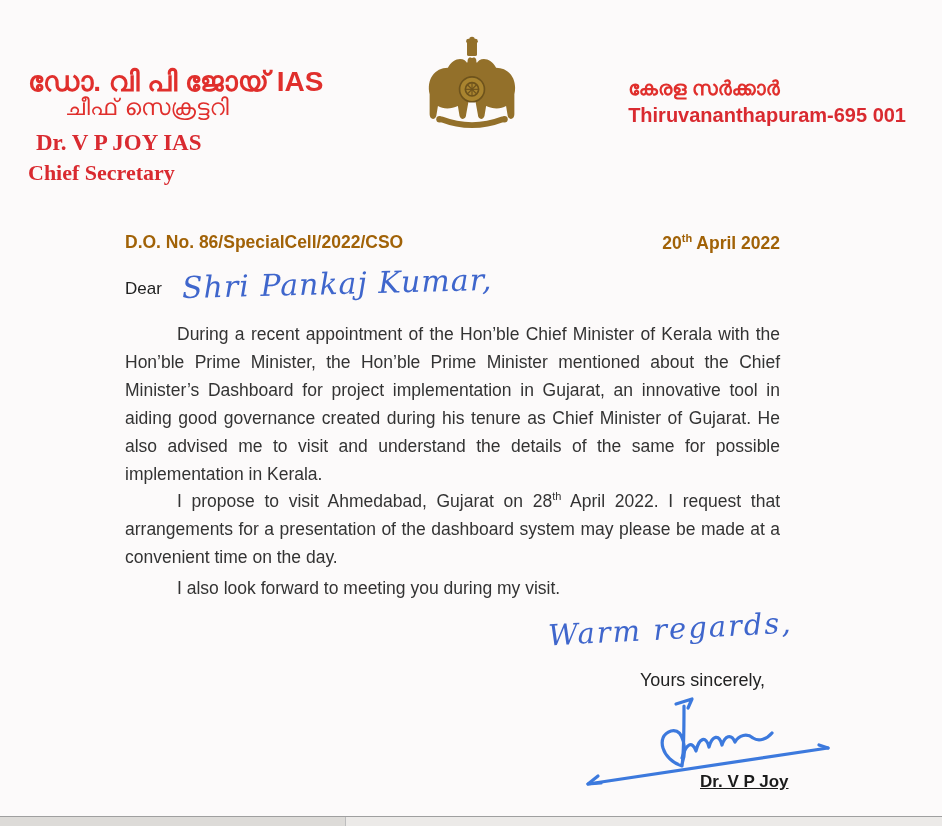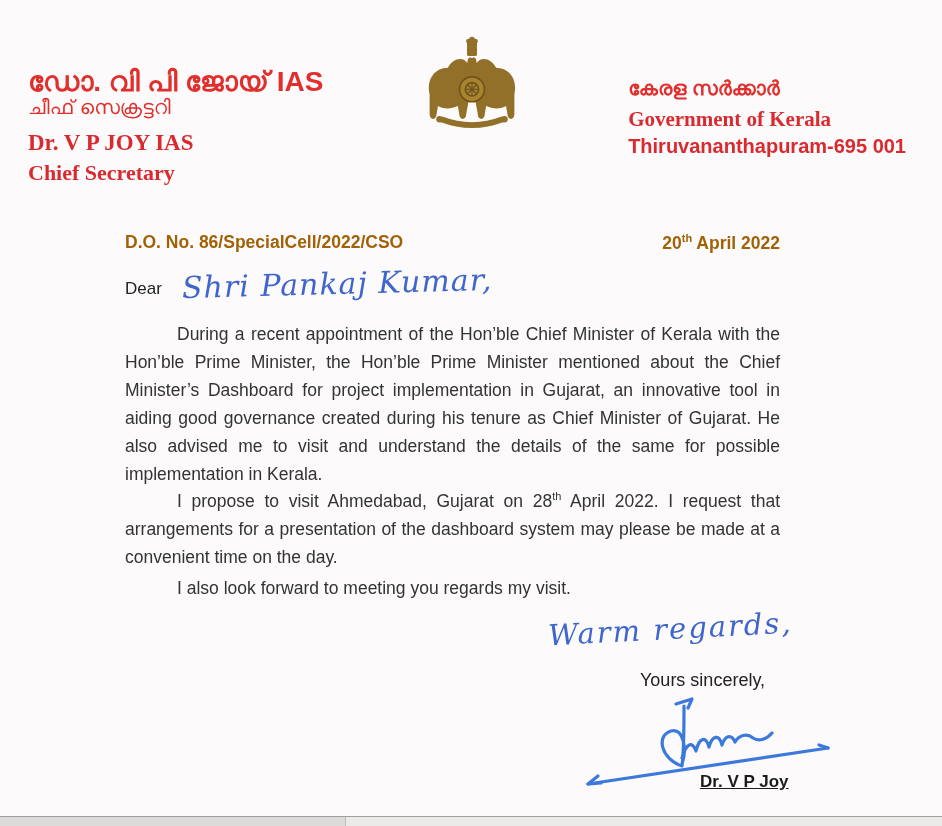--- a/index.html
+++ b/index.html
@@ -8,22 +8,22 @@
     background:#fcfafa;
     font-family:"Liberation Sans", sans-serif;
     position:relative;overflow:hidden;
     -webkit-font-smoothing:antialiased;
   }
   .abs{position:absolute;}
 
   
   .lh-left{left:28px;top:70px;color:#e02f2c;}
   .lh-left .ml1{font-weight:bold;font-size:28px;line-height:24px;}
-  .lh-left .ml2{font-size:20px;line-height:21px;margin-top:3px;}
-  .lh-left .en1{font-family:"Liberation Serif",serif;font-weight:bold;font-size:23px;line-height:26px;margin-top:12px;color:#d92a30;}
+  .lh-left .ml2{font-size:23px;line-height:21px;margin-top:3px;margin-left:37px;}
+  .lh-left .en1{font-family:"Liberation Serif",serif;font-weight:bold;font-size:23px;line-height:26px;margin-top:12px;color:#d92a30;margin-left:8px;}
   .lh-left .en2{font-family:"Liberation Serif",serif;font-weight:bold;font-size:22px;line-height:25px;margin-top:4px;color:#d92a30;}
 
   .lh-right{right:36px;top:76px;text-align:left;color:#e02f2c;}
   .lh-right .ml1{font-weight:bold;font-size:20px;line-height:24px;}
   .lh-right .ml2{font-weight:bold;font-size:19px;line-height:23px;margin-top:3px;}
   .lh-right .en1{font-family:"Liberation Serif",serif;font-weight:bold;font-size:21px;line-height:24px;margin-top:7px;color:#d92a30;}
   .lh-right .en2{font-family:Liberation Sans, sans-serif;font-weight:bold;font-size:20px;line-height:24px;margin-top:3px;color:#d92a30;}
 
   .emblem{left:418px;top:34px;width:108px;height:104px;}
 
@@ -85,36 +85,35 @@
     <line x1="59.5" y1="58.5" x2="70.5" y2="69.5"></line>
       <line x1="70.5" y1="58.5" x2="59.5" y2="69.5"></line>
   </g>
   <path d="M28,100 Q65,114 102,100" stroke="#93702a" stroke-width="7" fill="none"></path>
   <circle cx="26" cy="100" r="4" fill="#93702a"></circle>
     <circle cx="104" cy="100" r="4" fill="#93702a"></circle>
 </svg>
 
 <div class="abs lh-right">
   <div class="ml1">കേരള സർക്കാർ</div>
-  <div class="en1">Government of Kerala</div>
   <div class="en2">Thiruvananthapuram-695 001</div>
 </div>
 
 <div class="abs ref-row">
   <span>D.O. No. 86/SpecialCell/2022/CSO</span>
   <span><span>20</span><sup>th</sup><span> April 2022</span></span>
 </div>
 
 <div class="abs salutation">
   <span class="dear">Dear</span><span class="hand hand-name">Shri Pankaj Kumar,</span>
 </div>
 
 <div class="abs para p1">During a recent appointment of the Hon’ble Chief Minister of Kerala with the Hon’ble Prime Minister, the Hon’ble Prime Minister mentioned about the Chief Minister’s Dashboard for project implementation in Gujarat, an innovative tool in aiding good governance created during his tenure as Chief Minister of Gujarat. He also advised me to visit and understand the details of the same for possible implementation in Kerala.</div>
 <div class="abs para p2"><span>I propose to visit Ahmedabad, Gujarat on 28</span><sup>th</sup><span> April 2022. I request that arrangements for a presentation of the dashboard system may please be made at a convenient time on the day.</span></div>
-<div class="abs para p3">I also look forward to meeting you regards my visit.</div>
+<div class="abs para p3">I also look forward to meeting you during my visit.</div>
 
 <div class="abs hand warm">Warm regards,</div>
 <div class="abs yours">Yours sincerely,</div>
 
 <svg class="abs sig-svg" width="270" height="100" viewBox="0 0 270 100">
   <g fill="none" stroke="#3c79dd" stroke-width="3.2" stroke-linecap="round" stroke-linejoin="round">
 
     <path d="M98,8 l16,-5 l-4,9"></path>
     <path d="M106,10 C106,30 106,56 104,70 C84,64 77,40 93,35 C106,32 109,54 104,68"></path>
 

